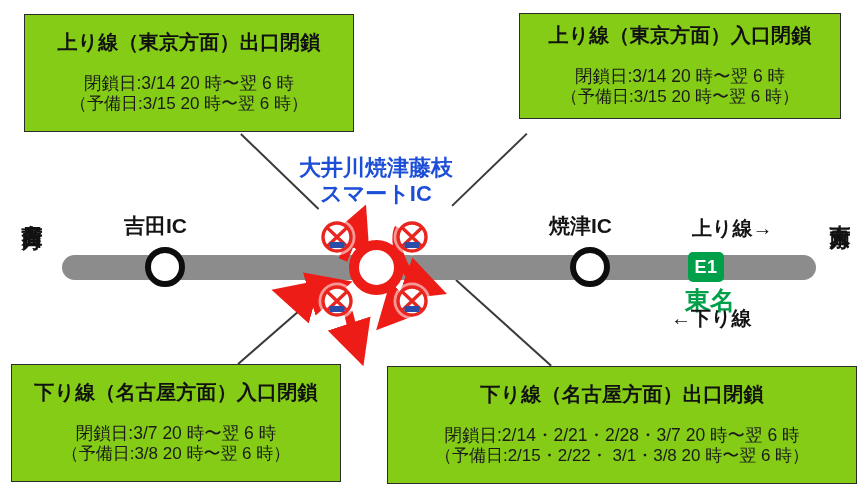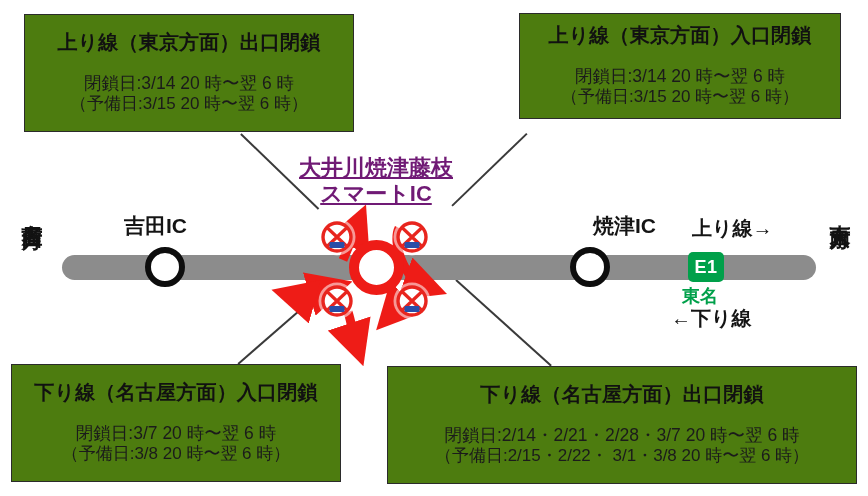--- a/index.html
+++ b/index.html
@@ -17,21 +17,21 @@
     width: 868px;
     height: 496px;
     background: #ffffff;
     overflow: hidden;
   }
 
   
   .callout {
     position: absolute;
     box-sizing: border-box;
-    background: #4d7c0f;
+    background: #84cc16;
     border: 1.6px solid #2b2b2b;
     display: flex;
     flex-direction: column;
     align-items: center;
     justify-content: center;
   }
   .callout .c-title {
     font-weight: bold;
     font-size: 20px;
     letter-spacing: 0.2px;
@@ -104,36 +104,35 @@
 
   
   .ic-label {
     position: absolute;
     font-size: 21px;
     font-weight: bold;
     color: #141414;
     white-space: nowrap;
   }
   #lbl-yoshida { left: 124px; top: 212px; }
-  #lbl-yaizu   { left: 549px; top: 212px; margin-left: 44px; }
+  #lbl-yaizu   { left: 549px; top: 212px; }
 
   
   #smart-title {
     position: absolute;
     left: 276px;
     top: 155px;
     width: 200px;
     text-align: center;
-    color: #701a75;
+    color: #1d4ed8;
     font-weight: bold;
     font-size: 22px;
     line-height: 1.18;
     white-space: nowrap;
     z-index: 7;
-    text-decoration: underline;
   }
 
   
   .v-label {
     position: absolute;
     writing-mode: vertical-rl;
     text-orientation: upright;
     font-size: 21px;
     font-weight: bold;
     color: #121212;
@@ -167,26 +166,26 @@
     font-size: 18px;
     font-weight: bold;
     display: flex;
     align-items: center;
     justify-content: center;
     letter-spacing: 0.5px;
     z-index: 5;
   }
   #e1-name {
     position: absolute;
-    left: 662px;
+    left: 685px;
     top: 284px;
     width: 56px;
-    text-align: right;
+    text-align: left;
     color: #00a04a;
-    font-size: 18px;
+    font-size: 25px;
     font-weight: bold;
     white-space: nowrap;
   }
 
   
   .closure {
     position: absolute;
     width: 40px;
     height: 40px;
     z-index: 8;

